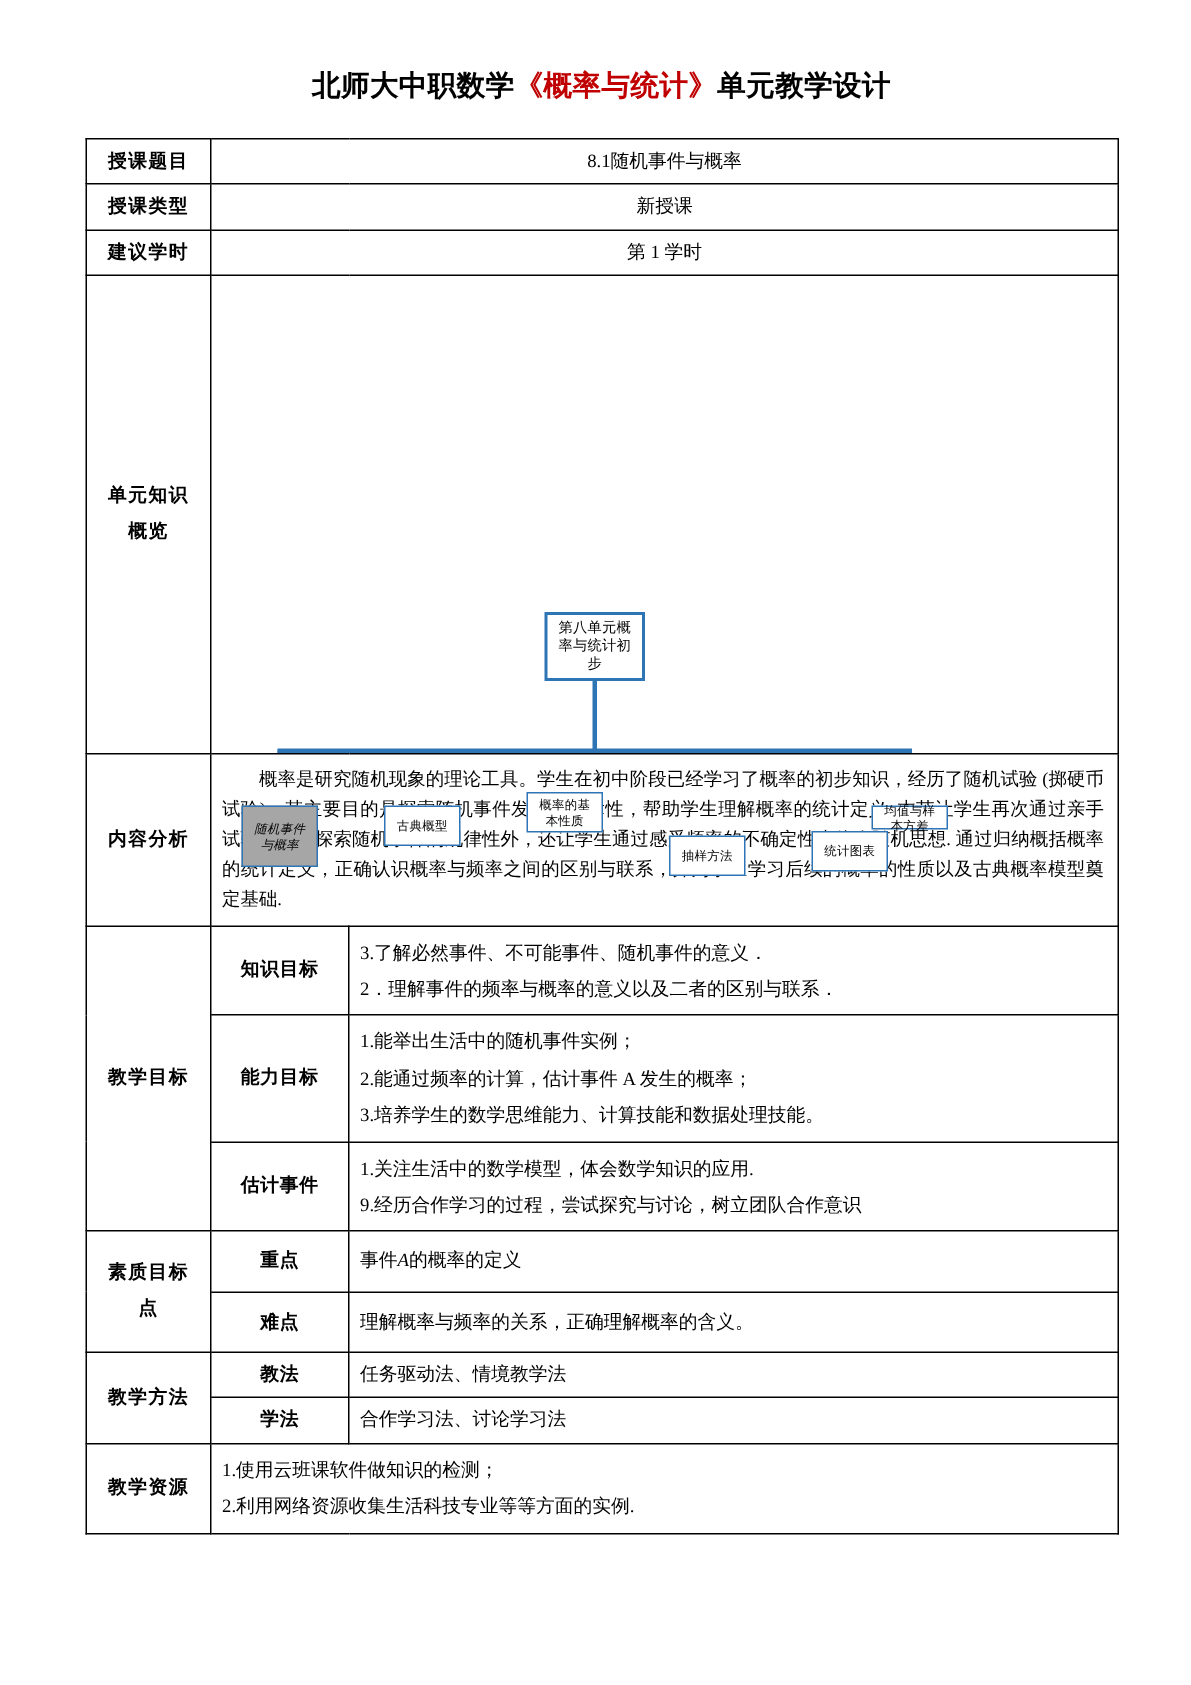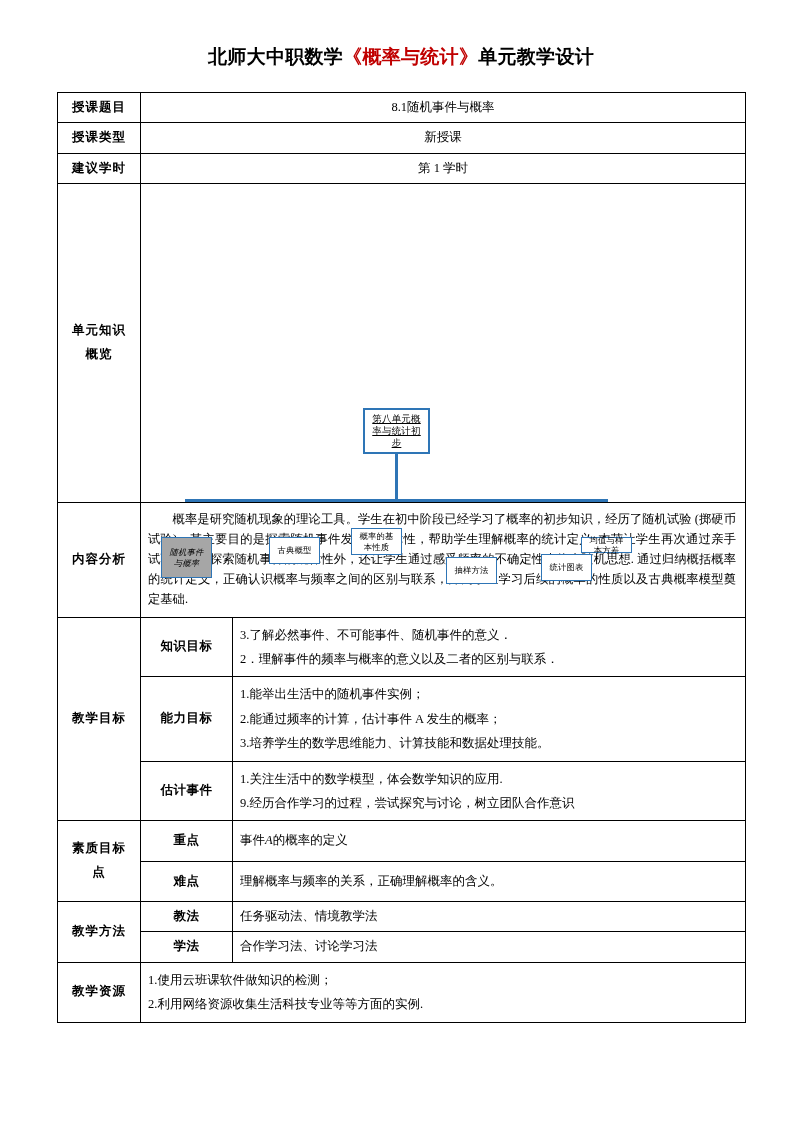--- a/index.html
+++ b/index.html
@@ -169,36 +169,36 @@
               <line x1="255.5" y1="270" x2="255.5" y2="316" stroke="#2e75b6" stroke-width="3"></line>
               <line x1="44" y1="316.5" x2="467" y2="316.5" stroke="#2e75b6" stroke-width="3"></line>
               <line x1="45.5" y1="316" x2="45.5" y2="356" stroke="#2e75b6" stroke-width="3"></line>
               <line x1="140.5" y1="316" x2="140.5" y2="356" stroke="#2e75b6" stroke-width="3"></line>
               <line x1="235.5" y1="316" x2="235.5" y2="356" stroke="#2e75b6" stroke-width="3"></line>
               <line x1="330.5" y1="316" x2="330.5" y2="356" stroke="#2e75b6" stroke-width="3"></line>
               <line x1="425.5" y1="316" x2="425.5" y2="356" stroke="#2e75b6" stroke-width="3"></line>
               <line x1="465.5" y1="316" x2="465.5" y2="356" stroke="#2e75b6" stroke-width="3"></line>
             </svg>
 
-            <div class="node root" style="left:222px; top:224px; width:67px; height:46px;text-decoration:underline;">
+            <div class="node root" style="left:222px; top:224px; width:67px; height:46px;">
               <div>
                 <span>第八单元概</span>
                 <span>率与统计初</span>
                 <span>步</span>
               </div>
             </div>
 
             <div class="node hl" style="left:20px; top:353px; width:51px; height:41px;font-style:italic;">
               <div>
                 <span>随机事件</span>
                 <span>与概率</span>
               </div>
             </div>
 
-            <div class="node" style="left:115px; top:353px; width:51px; height:27px;margin-left:13px;">
+            <div class="node" style="left:115px; top:353px; width:51px; height:27px;">
               <div>
                 <span>古典概型</span>
               </div>
             </div>
 
             <div class="node" style="left:210px; top:344px; width:51px; height:27px;">
               <div>
                 <span>概率的基</span>
                 <span>本性质</span>
               </div>

